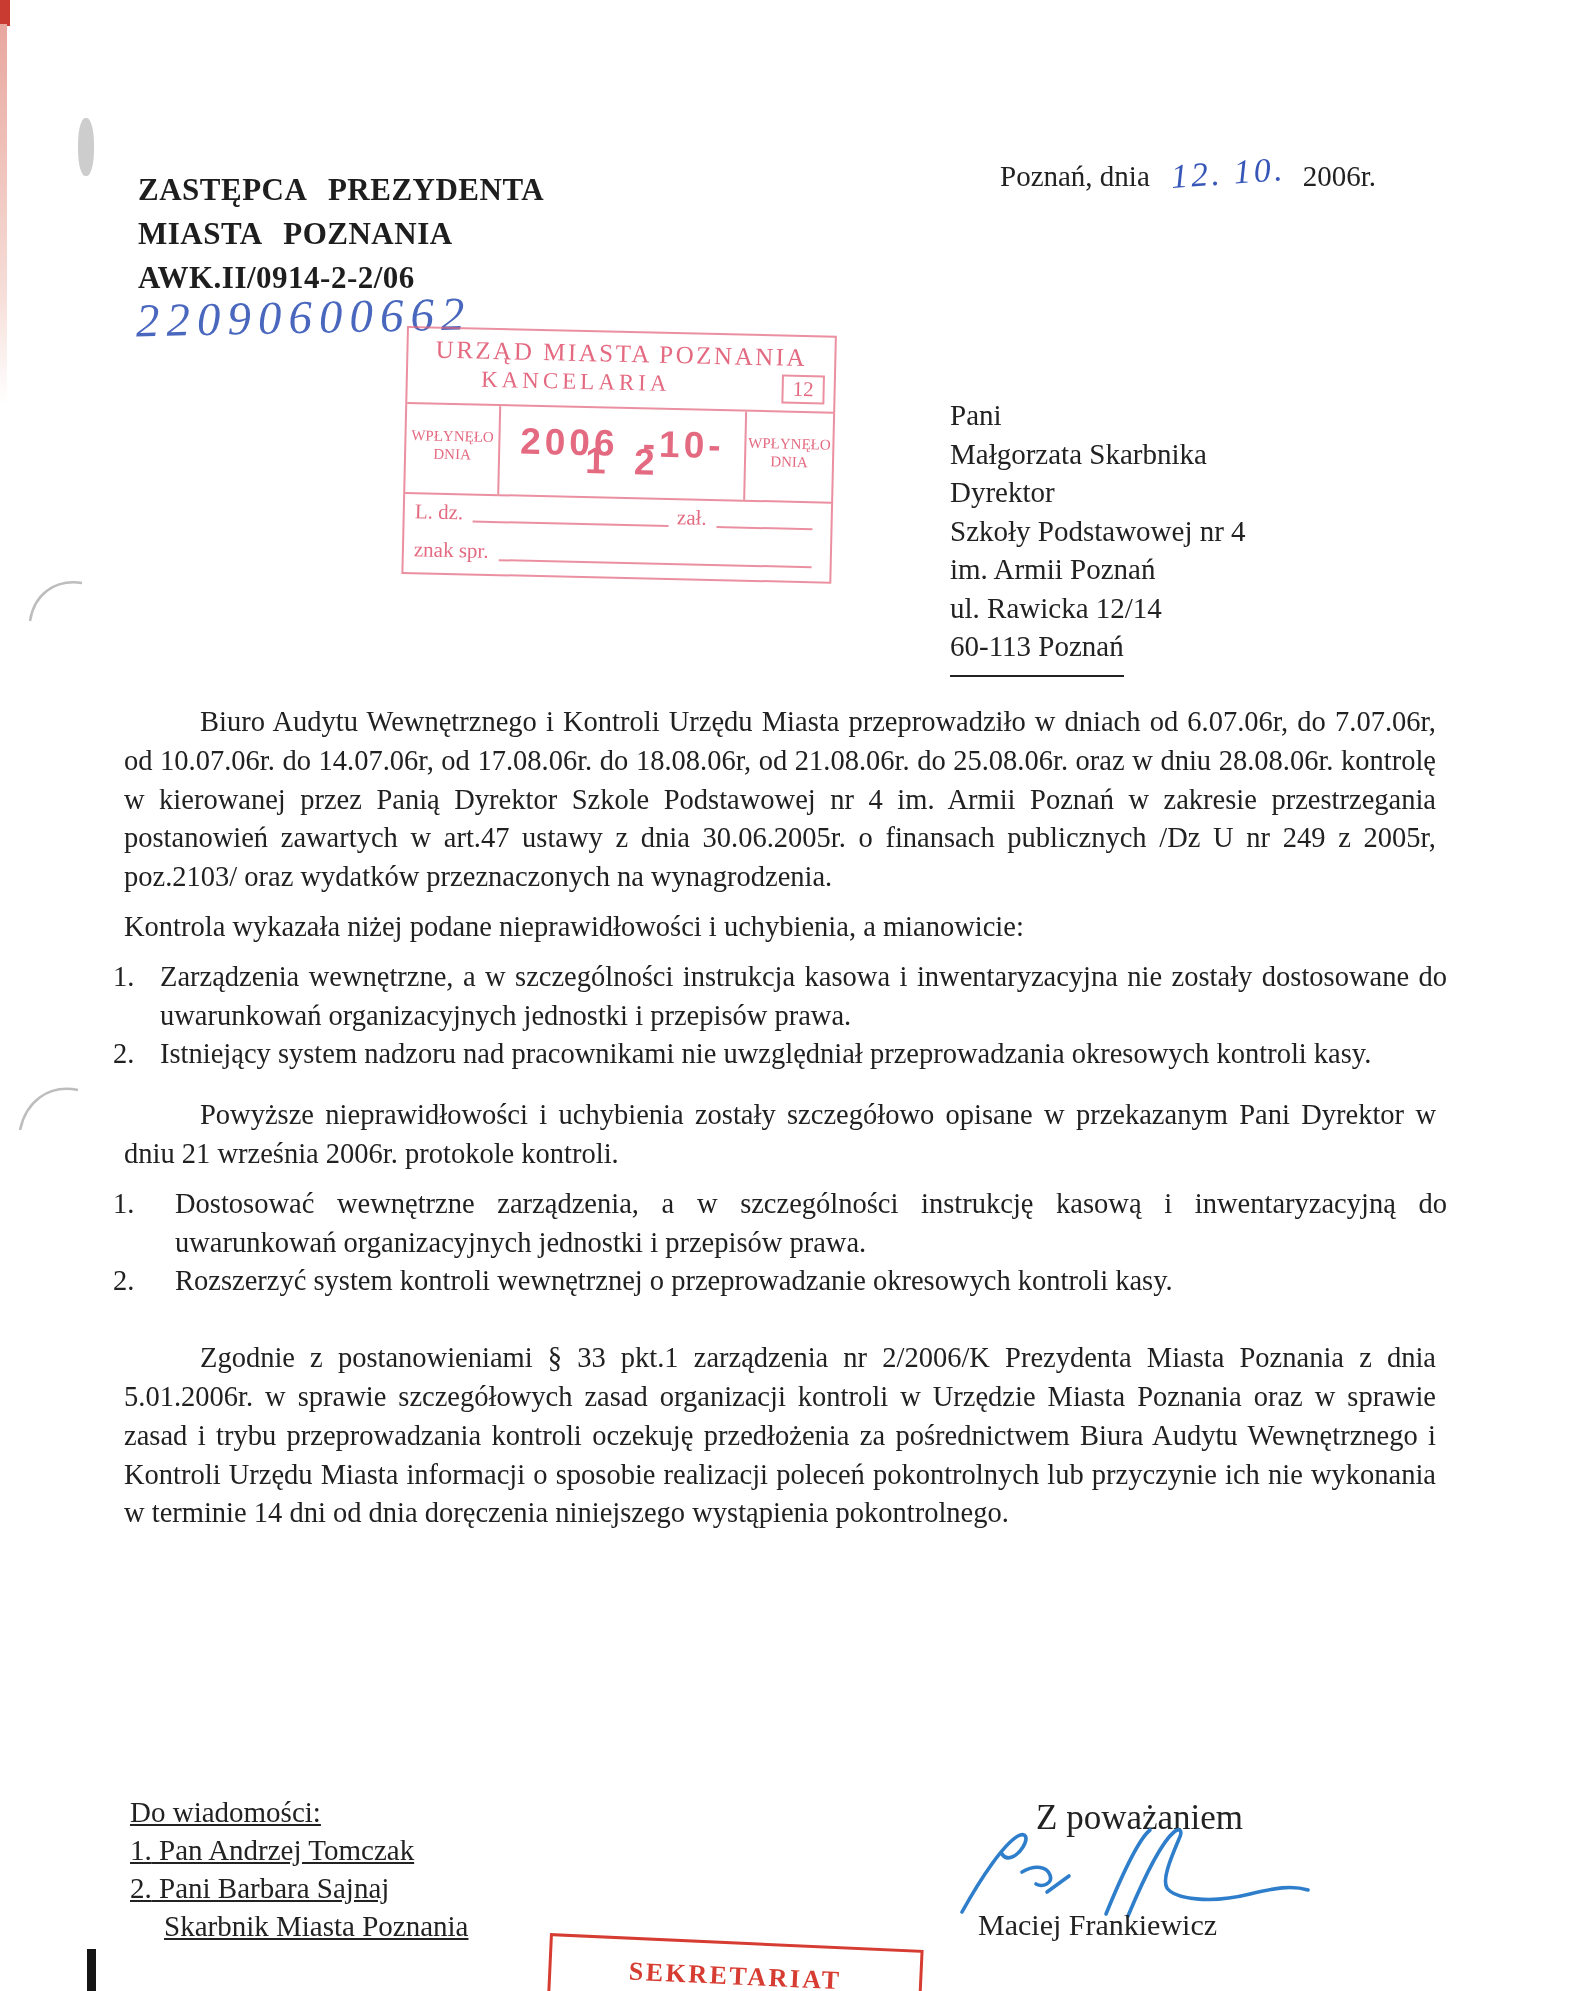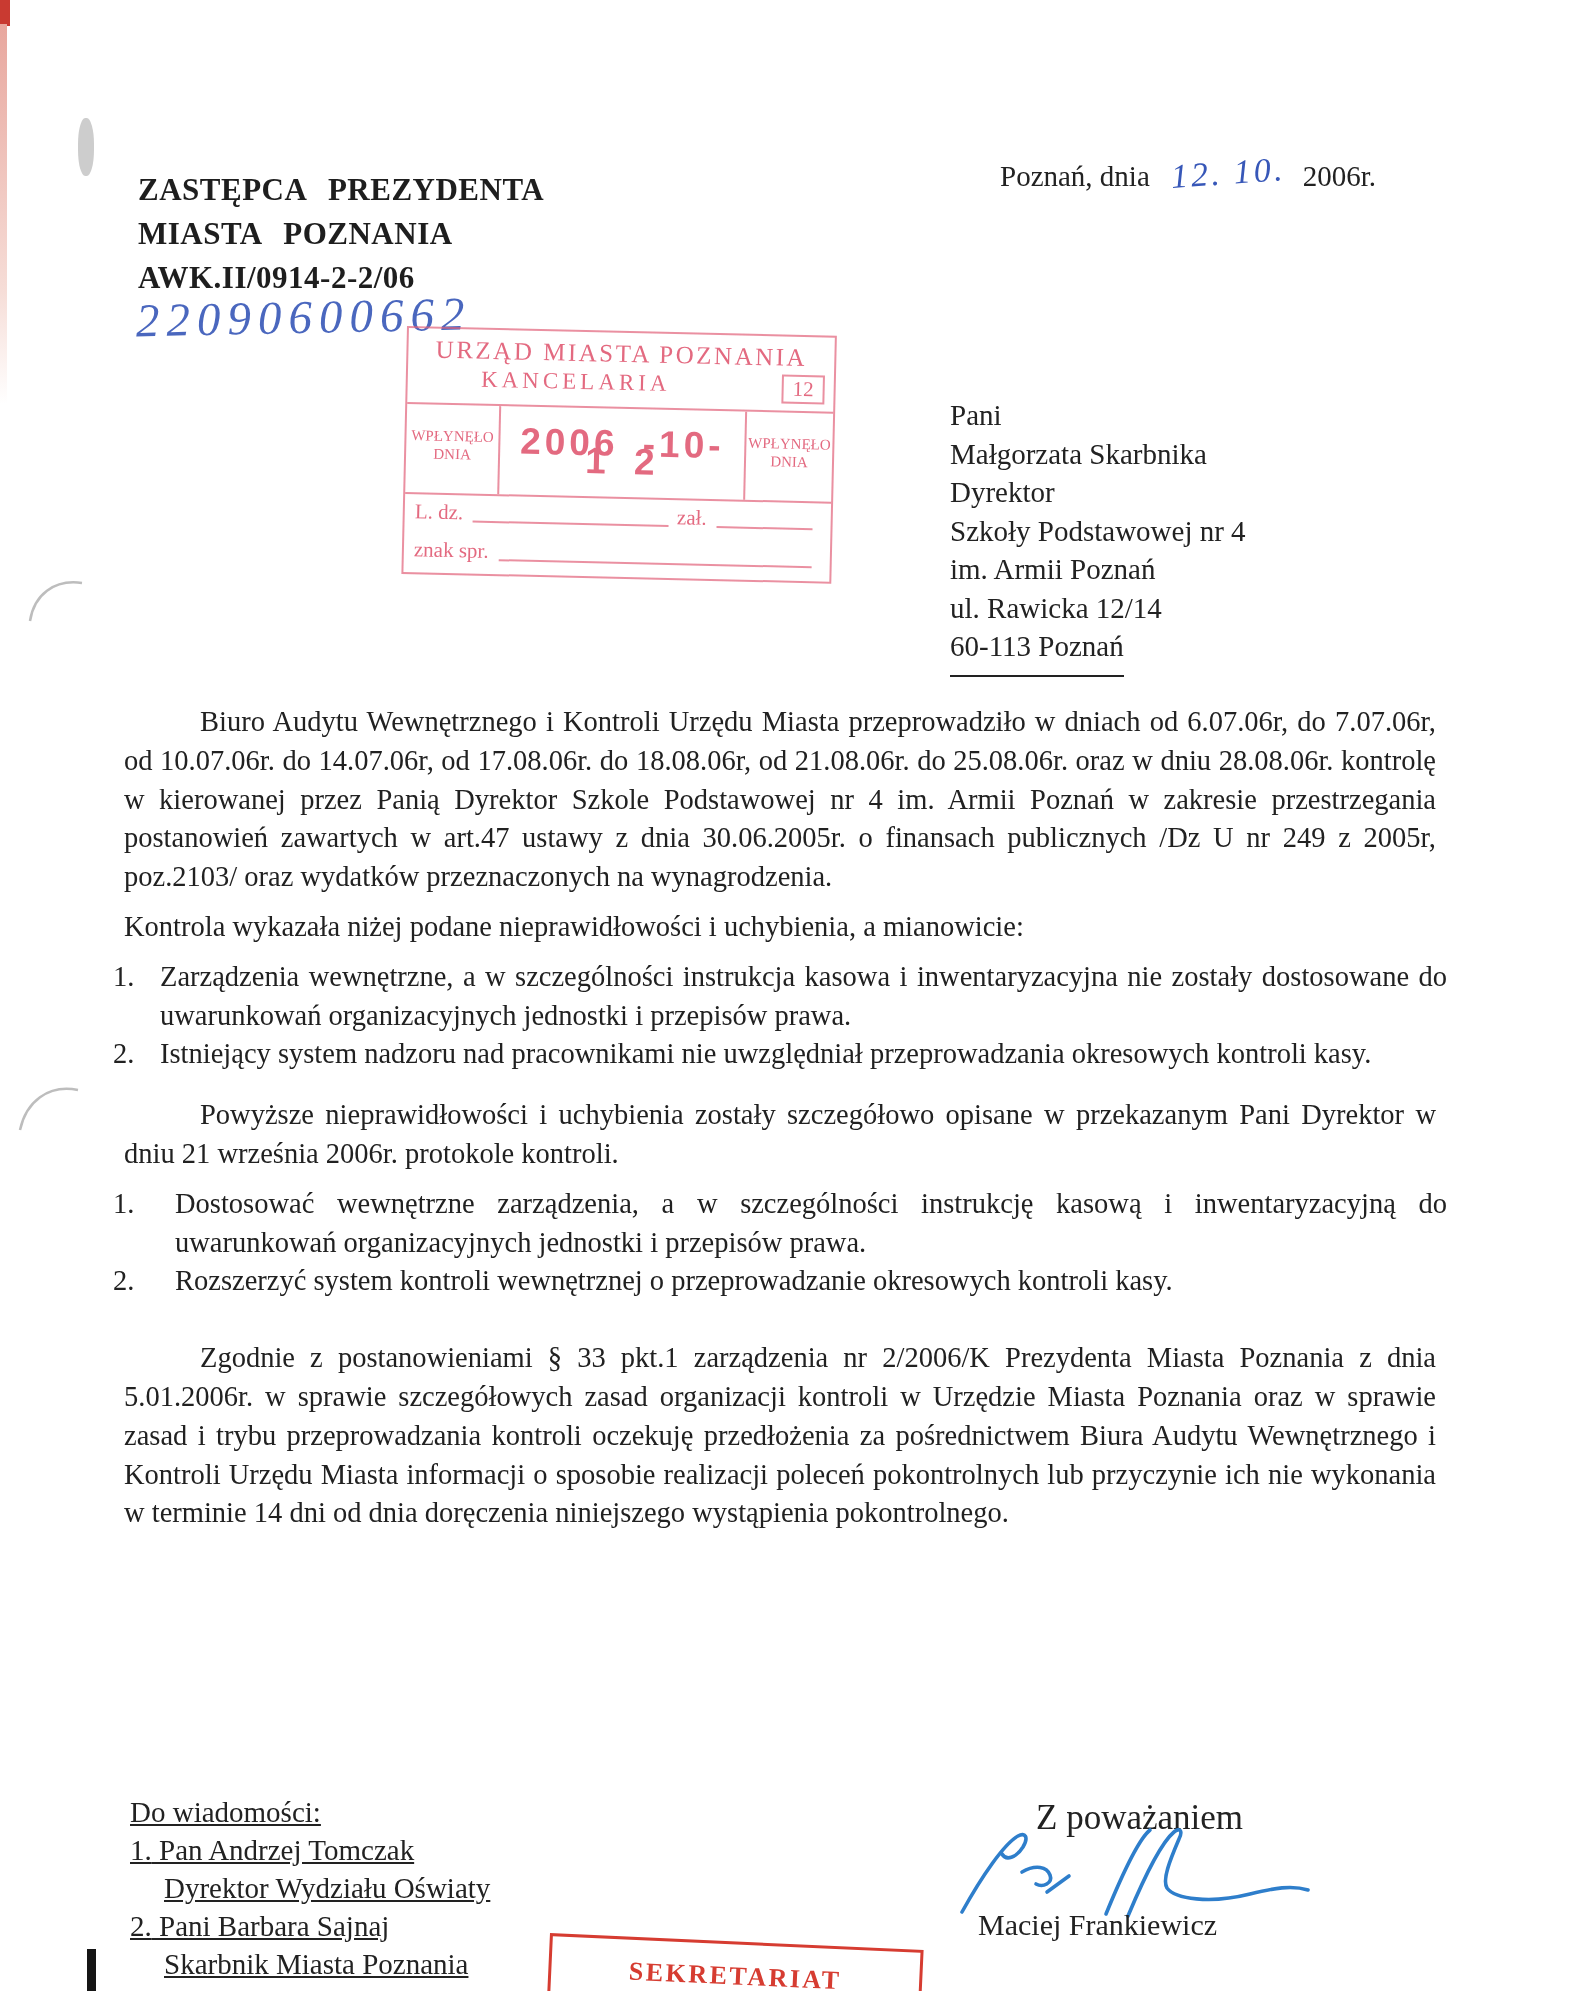--- a/index.html
+++ b/index.html
@@ -169,21 +169,20 @@
     </div>
     <p class="indent gap-lg">Zgodnie z postanowieniami § 33 pkt.1 zarządzenia nr 2/2006/K Prezydenta Miasta Poznania z dnia 5.01.2006r. w sprawie szczegółowych zasad organizacji kontroli w Urzędzie Miasta Poznania oraz w sprawie zasad  i trybu przeprowadzania kontroli oczekuję przedłożenia za pośrednictwem Biura Audytu Wewnętrznego i Kontroli Urzędu Miasta informacji o sposobie realizacji  poleceń pokontrolnych lub przyczynie ich nie wykonania w terminie 14 dni od dnia doręczenia niniejszego wystąpienia pokontrolnego.</p>
   </div>
 
   <div class="cc">
     <div>Do wiadomości:</div>
     <div>
       <span>1.</span>
       <span>Pan Andrzej Tomczak</span>
     </div>
-    <div class="role">Dyrektor Wydziału Oświaty</div>
     <div>
       <span>2.</span>
       <span>Pani Barbara Sajnaj</span>
     </div>
     <div class="role">Skarbnik Miasta Poznania</div>
   </div>
 
   <div class="closing-sal">Z poważaniem</div>
   <svg class="signature" width="370" height="104" viewBox="0 0 370 104">
     <g stroke="#2e7ecb" stroke-width="3.6" fill="none" stroke-linecap="round" stroke-linejoin="round">

